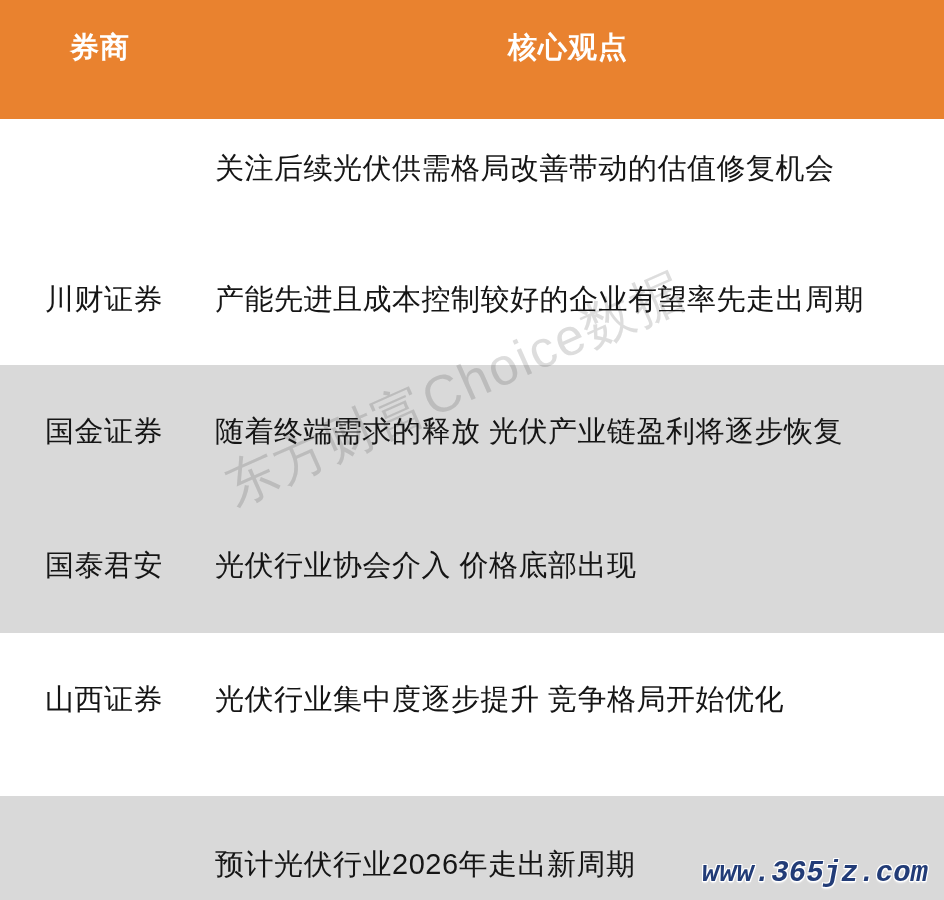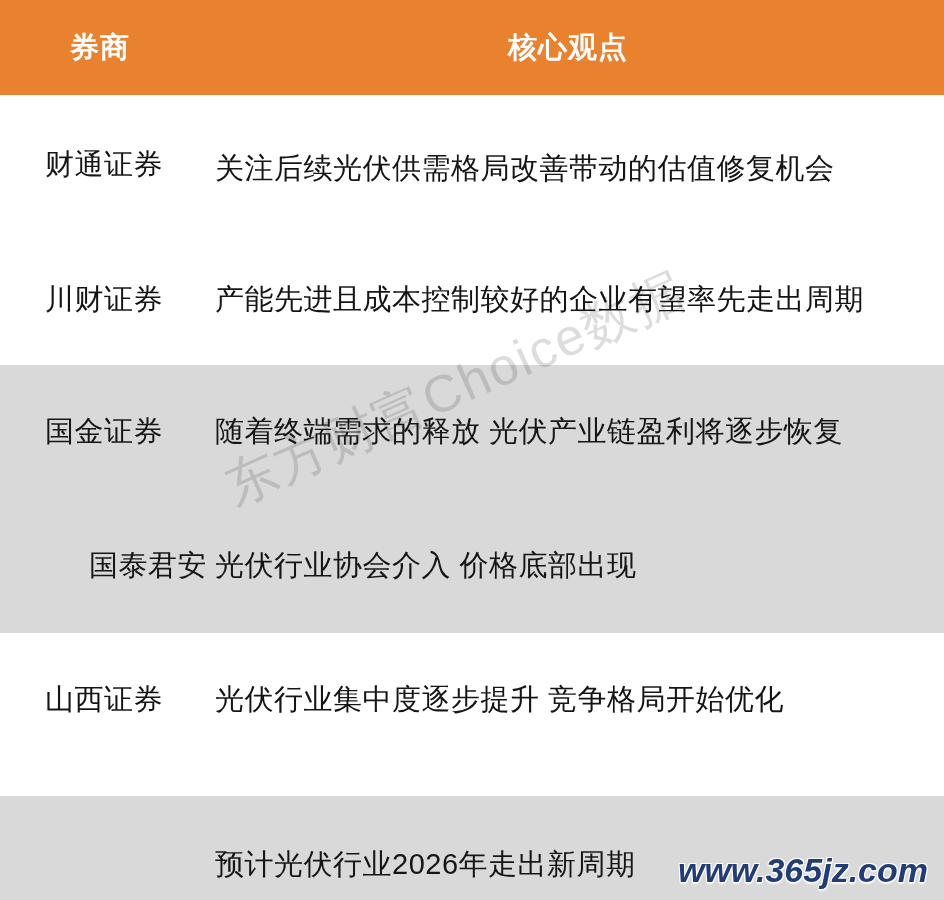--- a/index.html
+++ b/index.html
@@ -21,21 +21,21 @@
     overflow: hidden;
     background: #ffffff;
   }
 
   
   .table-header {
     position: absolute;
     left: 0;
     top: 0;
     width: 944px;
-    height: 95px;
+    height: 119px;
     background: #e9822f;
     z-index: 3;
   }
   .table-header .hcell {
     position: absolute;
     top: 0;
     height: 95px;
     line-height: 95px;
     color: #ffffff;
     font-weight: bold;
@@ -97,22 +97,22 @@
     transform-origin: left center;
     pointer-events: none;
     mix-blend-mode: multiply;
     font-family: "Liberation Sans", "DejaVu Sans", sans-serif;
   }
   .wm-site {
     position: absolute;
     right: 16px;
     bottom: 10px;
     z-index: 5;
-    font-family: Liberation Sans, sans-serif;
-    font-size: 34px;
+    font-family: Liberation Mono, monospace;
+    font-size: 29px;
     font-style: italic;
     font-weight: bold;
     color: #223c77;
     letter-spacing: 0px;
     text-shadow:
        1px  1px 0 #ffffff,
       -1px  1px 0 #ffffff,
        1px -1px 0 #ffffff,
       -1px -1px 0 #ffffff,
        0    2px 2px rgba(255,255,255,0.9);
@@ -125,33 +125,32 @@
 
 <div id="board">
 
   <div class="table-header">
     <div class="hcell hcell-broker">券商</div>
     <div class="hcell hcell-view">核心观点</div>
   </div>
 
   <div class="rows" id="rows">
       <div class="row white" style="height: 138px;">
-        <div class="cell cell-broker" style="top: 50px;">财通证券</div>
         <div class="cell cell-view" style="top: 54px;">关注后续光伏供需格局改善带动的估值修复机会</div>
       </div>
       <div class="row white" style="height: 132px;">
         <div class="cell cell-broker" style="top: 47px;">川财证券</div>
         <div class="cell cell-view" style="top: 47px;">产能先进且成本控制较好的企业有望率先走出周期</div>
       </div>
       <div class="row gray" style="height: 132px;">
         <div class="cell cell-broker" style="top: 47px;">国金证券</div>
         <div class="cell cell-view" style="top: 47px;">随着终端需求的释放 光伏产业链盈利将逐步恢复</div>
       </div>
       <div class="row gray" style="height: 136px;">
-        <div class="cell cell-broker" style="top: 49px; margin-left: 44px;">国泰君安</div>
+        <div class="cell cell-broker" style="top: 49px;">国泰君安</div>
         <div class="cell cell-view" style="top: 49px;">光伏行业协会介入 价格底部出现</div>
       </div>
       <div class="row white" style="height: 163px;">
         <div class="cell cell-broker" style="top: 47px;">山西证券</div>
         <div class="cell cell-view" style="top: 47px;">光伏行业集中度逐步提升 竞争格局开始优化</div>
       </div>
       <div class="row gray" style="height: 135px;">
         <div class="cell cell-view" style="top: 49px;">预计光伏行业2026年走出新周期</div>
       </div>
     </div>

